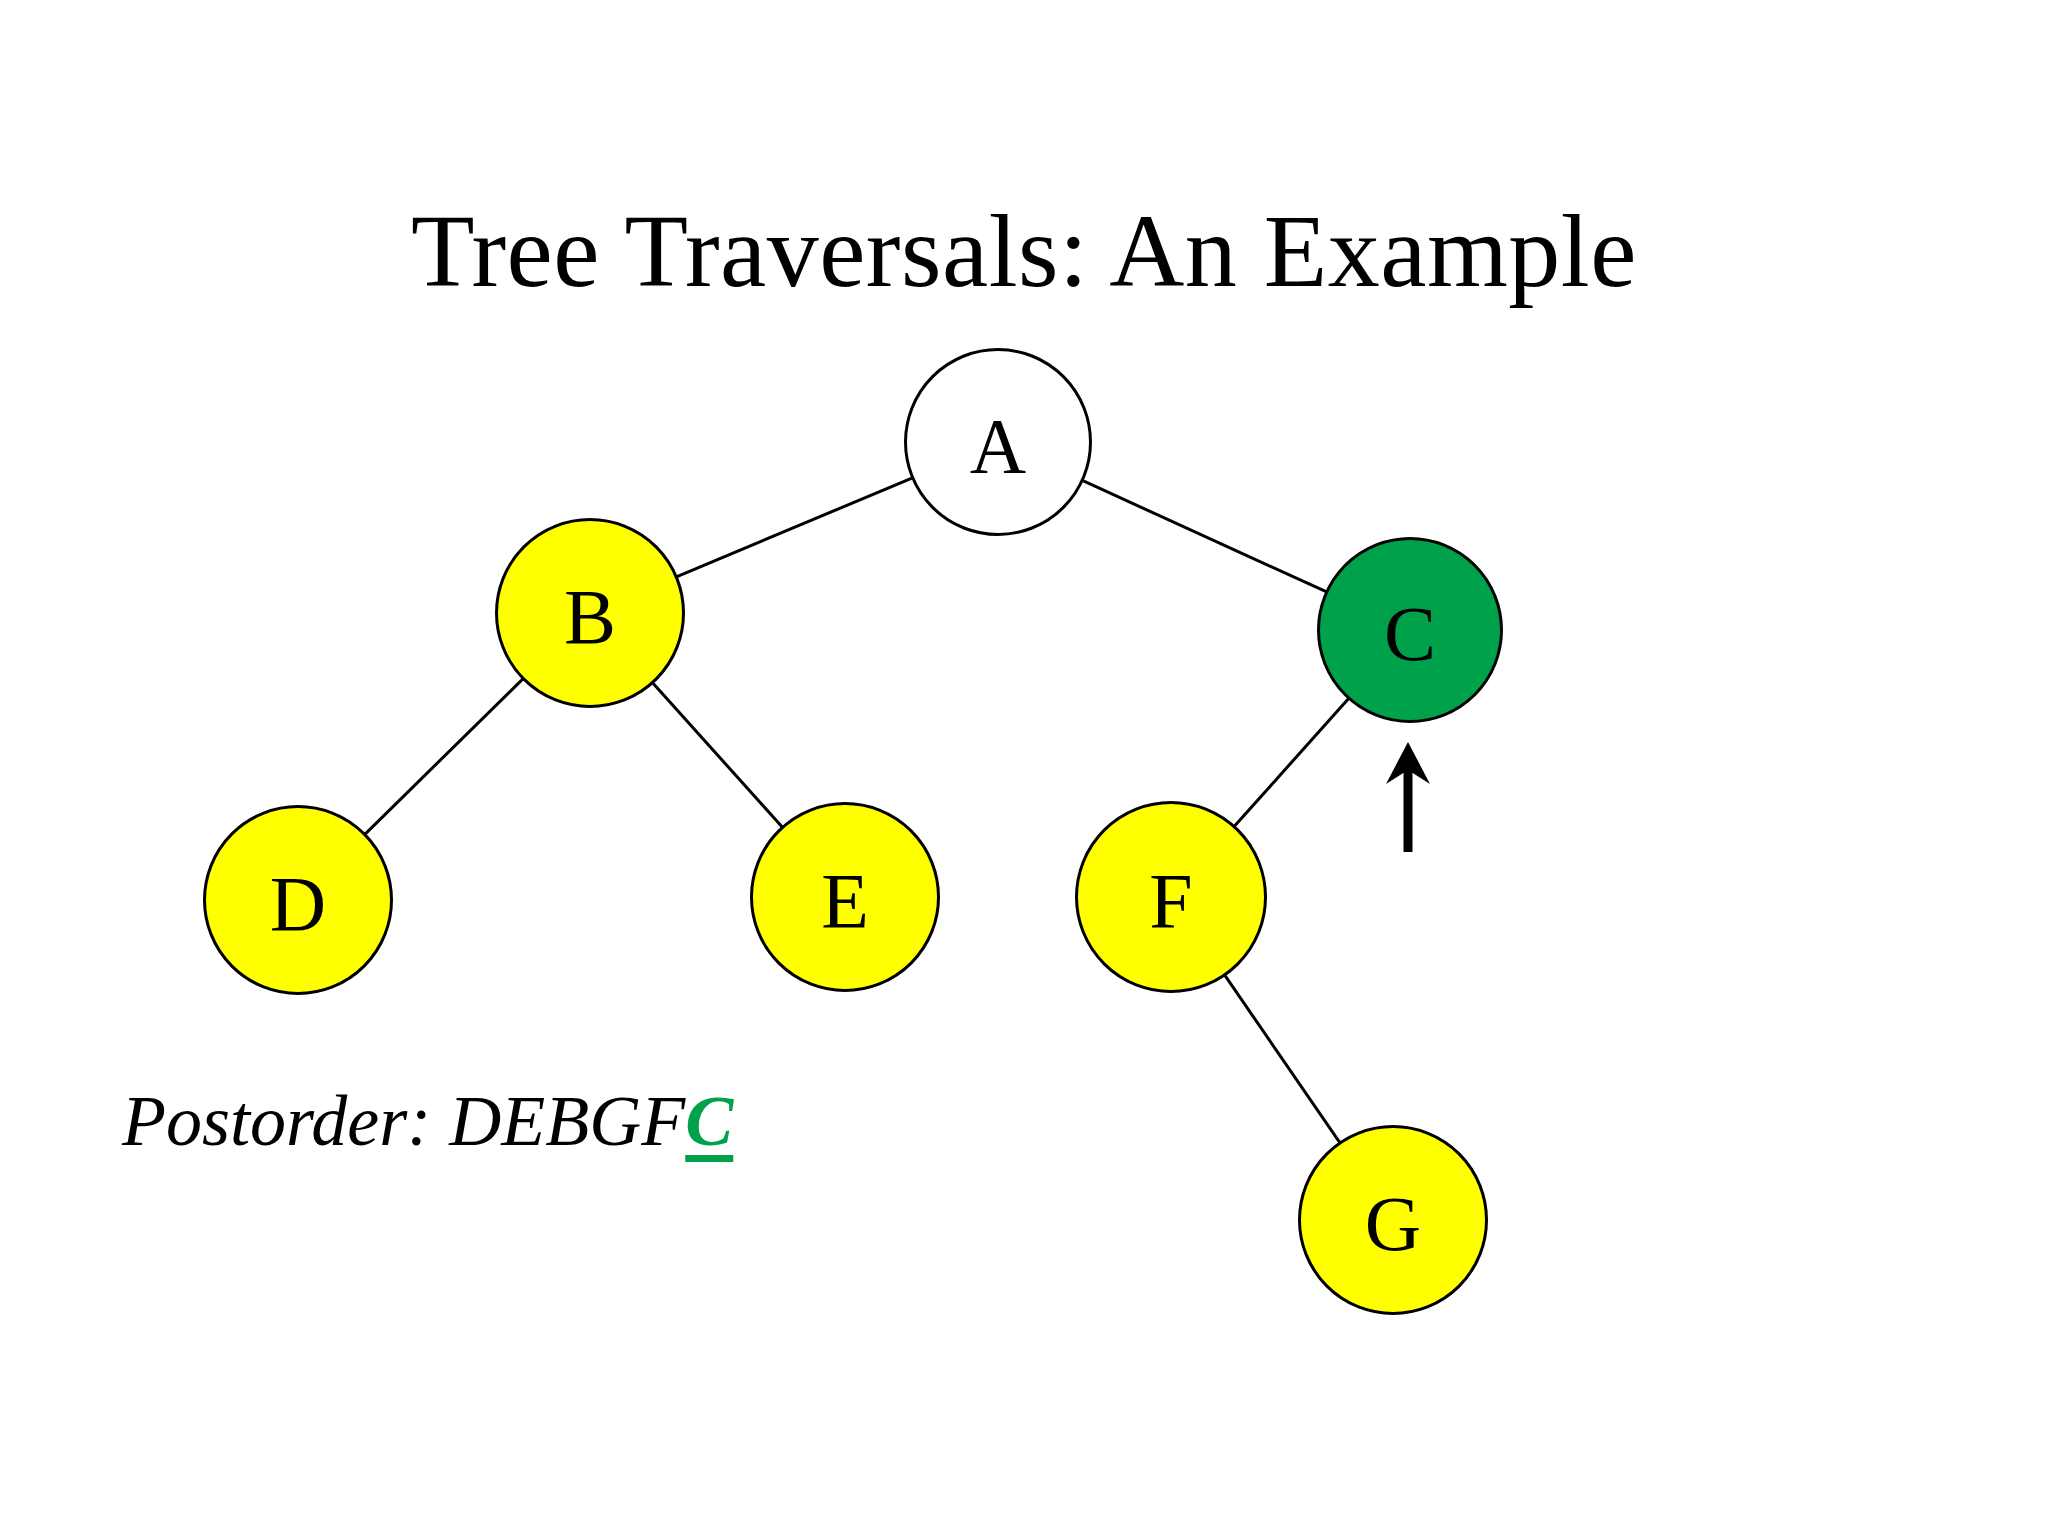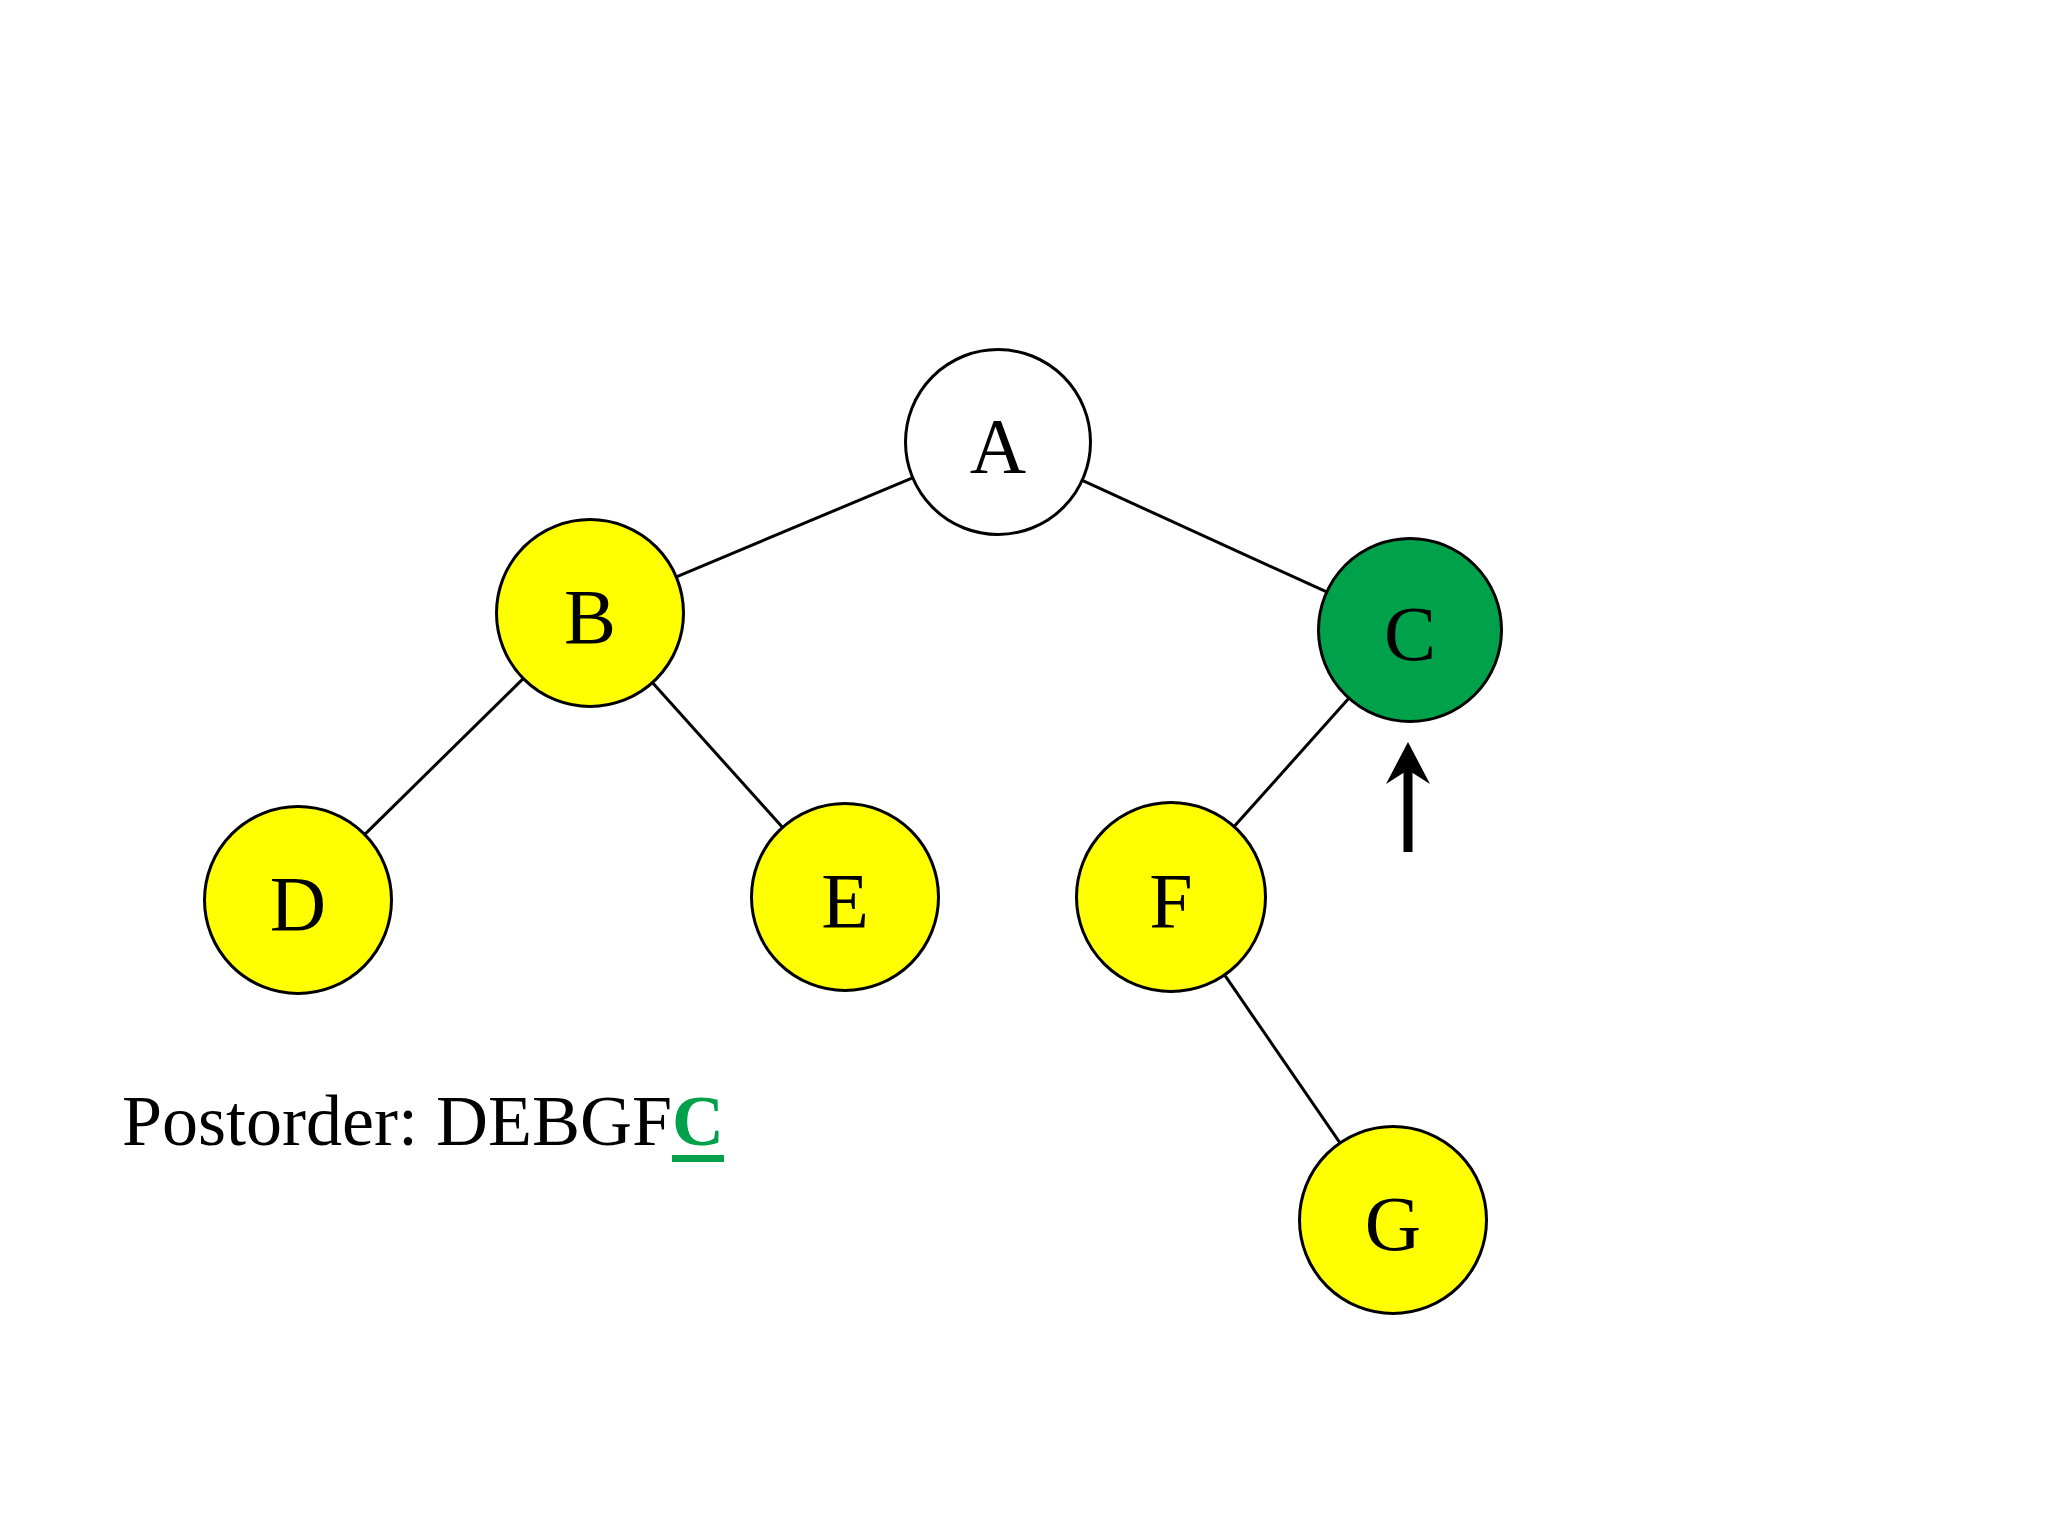--- a/index.html
+++ b/index.html
@@ -58,33 +58,35 @@
   }
   #traversal-line {
     position: absolute;
     left: 122px;
     top: 1078px;
     font-family: "Liberation Serif", "DejaVu Serif", serif;
     font-size: 72px;
     line-height: 86px;
     color: #000000;
     white-space: nowrap;
+    font-style: italic;
   }
   #traversal-current {
     text-decoration: underline;
     text-decoration-thickness: 7px;
     text-underline-offset: 10px;
     font-weight: bold;
   }
 </style>
 </head>
 <body>
 
 <div id="slide">
 
+  <div id="slide-title">Tree Traversals: An Example</div>
 
   <svg id="tree-canvas" viewBox="0 0 2048 1536" width="2048" height="1536" xmlns="http://www.w3.org/2000/svg">
     <g id="edge-layer">
         <line x1="913.1509411010053" y1="477.5617379209022" x2="675.7713312783316" y2="577.0517214495228" stroke="#000000" stroke-width="3"></line>
         <line x1="1081.6979687722194" y1="480.19227701256614" x2="1327.2117917579135" y2="592.2228564332227" stroke="#000000" stroke-width="3"></line>
         <line x1="523.6736587035107" y1="678.1906162742891" x2="364.3263412964893" y2="834.8093837257109" stroke="#000000" stroke-width="3"></line>
         <line x1="652.1329068117832" y1="682.1990020962605" x2="782.8670931882168" y2="827.8009979037395" stroke="#000000" stroke-width="3"></line>
         <line x1="1349.30682314809" y1="697.80367455841" x2="1233.694050814061" y2="826.961039467137" stroke="#000000" stroke-width="3"></line>
         <line x1="1224.2435301872401" y1="974.4669380652188" x2="1340.3228903466666" y2="1143.3571782971771" stroke="#000000" stroke-width="3"></line>
       </g>

